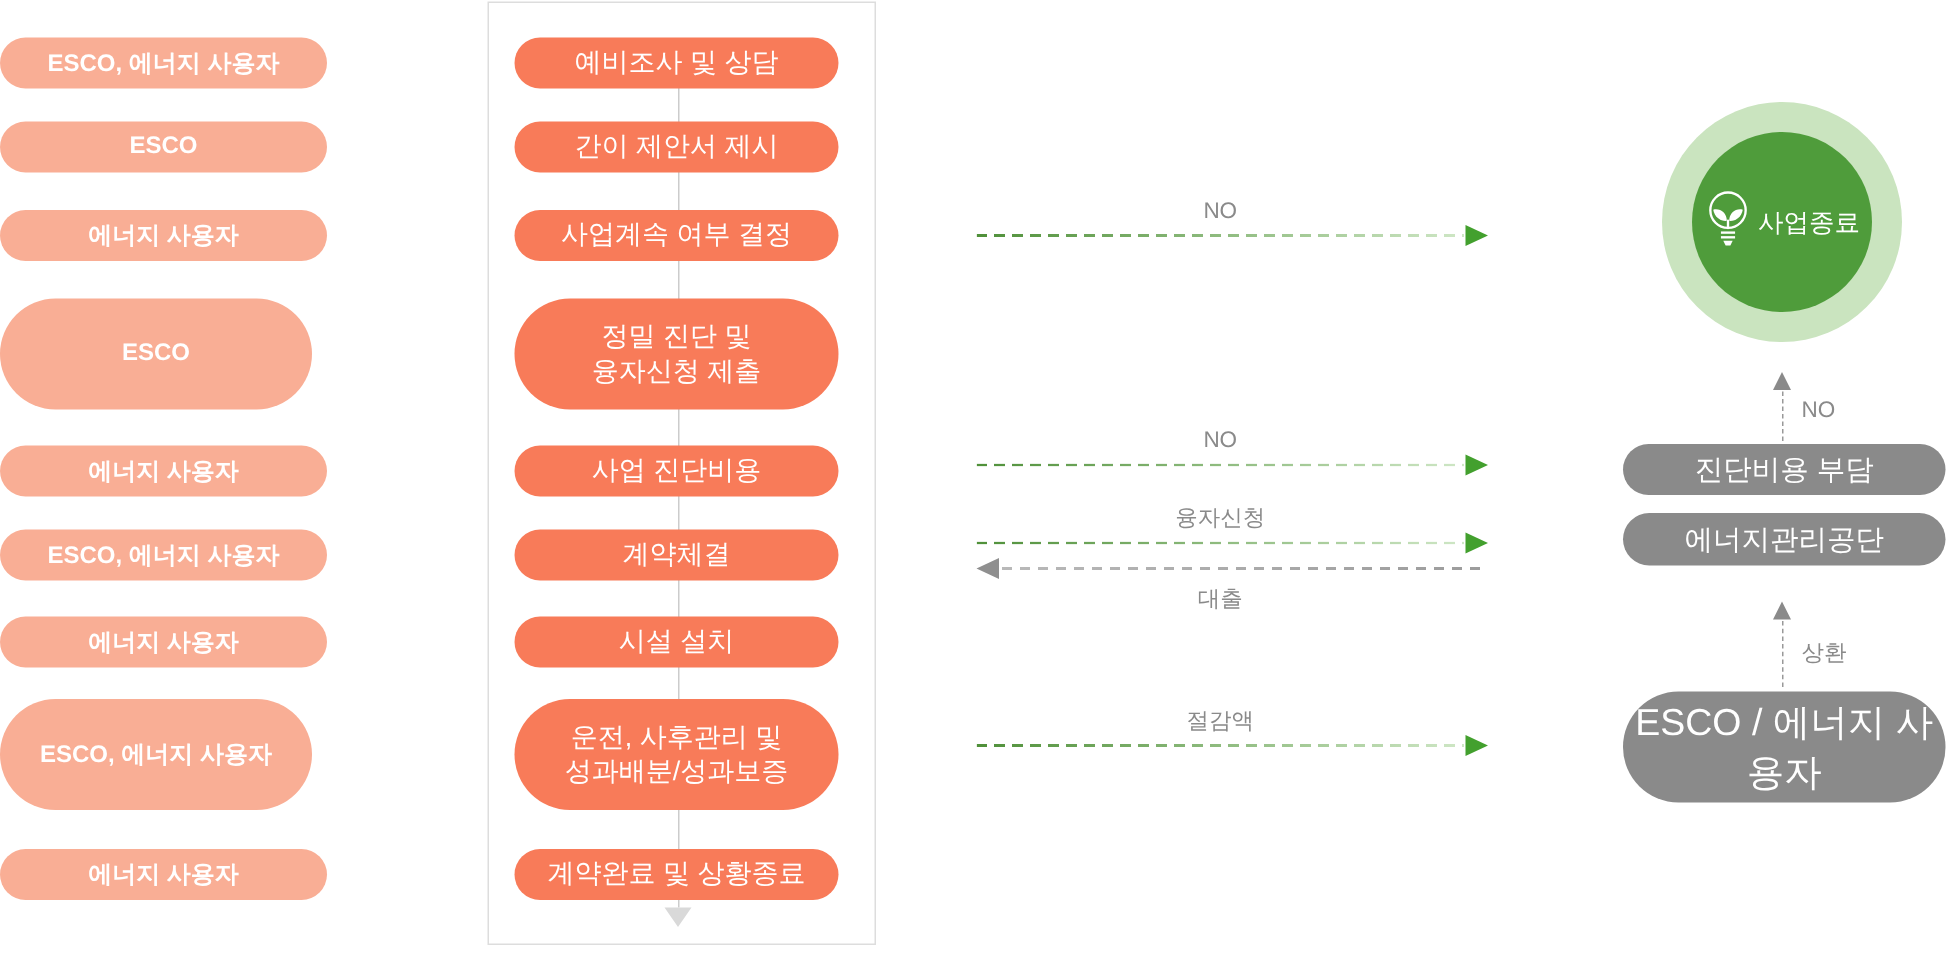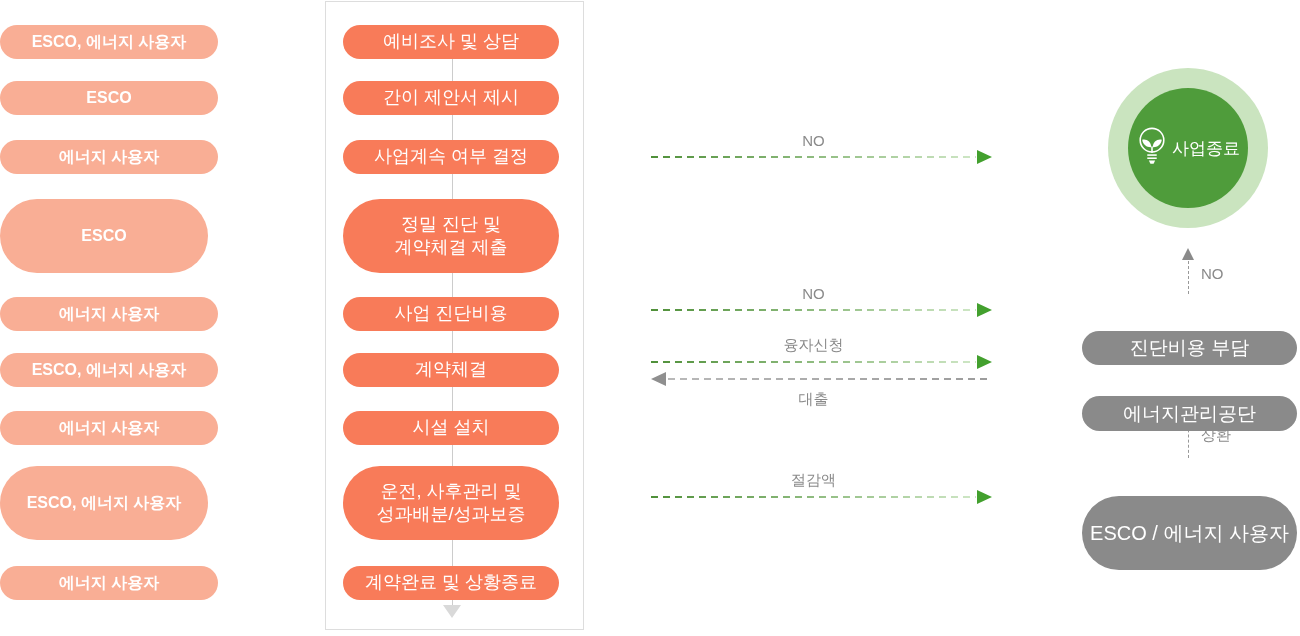--- a/index.html
+++ b/index.html
@@ -6,21 +6,21 @@
   #stage{
     position:relative;width:1300px;height:636px;background:#fff;overflow:hidden;
     font-family:"Liberation Sans","DejaVu Sans",sans-serif;
   }
   
   .pill{position:absolute;display:flex;align-items:center;justify-content:center;
         color:#fff;border-radius:999px;text-align:center;z-index:2;}
   .lp{left:0;width:218px;background:#f9ae95;font-size:16px;font-weight:bold;}
   .lp.tall{width:208px;}
   .mp{left:343px;width:216px;background:#f87b59;font-size:18px;flex-direction:column;line-height:1.3;}
-  .gp{left:1082px;width:215px;background:#8a8a8a;font-size:19px;margin-top:35px;}
+  .gp{left:1082px;width:215px;background:#8a8a8a;font-size:19px;}
   
   .r1{top:25px;height:34px}.r2{top:81px;height:34px}.r3{top:140px;height:34px}
   .r4{top:199px;height:74px}.r5{top:297px;height:34px}.r6{top:353px;height:34px}
   .r7{top:411px;height:34px}.r8{top:466px;height:74px}.r9{top:566px;height:34px}
   
   .process-box{position:absolute;left:325px;top:1px;width:257px;height:627px;
                border:1px solid #ddd;z-index:0;}
   .connector{position:absolute;left:452px;top:40px;width:1px;height:565px;background:#ccc;z-index:1;}
   .down-tri{position:absolute;left:443px;top:605px;width:0;height:0;z-index:1;
             border-left:9px solid transparent;border-right:9px solid transparent;
@@ -48,21 +48,21 @@
   .core .core-label{font-size:17px;}
   .vdash{position:absolute;left:1188px;width:0;border-left:1px dashed #999;}
   .v1{top:261px;height:33px}
   .v2{top:414px;height:44px}
   .tri-up{position:absolute;left:1182px;width:0;height:0;
           border-left:6px solid transparent;border-right:6px solid transparent;
           border-bottom:12px solid #8a8a8a;}
   .tu1{top:248px}.tu2{top:401px}
   .vlabel{position:absolute;left:1201px;font-size:15px;color:#8a8a8a;}
   .vl1{top:265px}.vl2{top:426px}
-  .gp3{font-size:20px;}
+  .gp3{font-size:25px;}
 </style>
 </head>
 <body>
 
 <div id="stage">
 
   <div class="pill lp r1">
       <span>ESCO, 에너지 사용자</span>
     </div>
   <div class="pill lp r2">
@@ -98,21 +98,21 @@
       <span>예비조사 및 상담</span>
     </div>
   <div class="pill mp r2">
       <span>간이 제안서 제시</span>
     </div>
   <div class="pill mp r3">
       <span>사업계속 여부 결정</span>
     </div>
   <div class="pill mp r4">
     <span>정밀 진단 및</span>
-    <span>계약체결 제출</span>
+    <span>융자신청 제출</span>
   </div>
   <div class="pill mp r5">
       <span>사업 진단비용</span>
     </div>
   <div class="pill mp r6">
       <span>계약체결</span>
     </div>
   <div class="pill mp r7">
       <span>시설 설치</span>
     </div>
@@ -158,21 +158,21 @@
     <span class="core-label">사업종료</span>
   </div>
 
   <div class="tri-up tu1"></div>
   <div class="vdash v1"></div>
   <div class="vlabel vl1">NO</div>
 
   <div class="pill gp" style="top:296px;height:34px">
       <span>진단비용 부담</span>
     </div>
-  <div class="pill gp" style="top:361px;height:35px">
+  <div class="pill gp" style="top:342px;height:35px">
       <span>에너지관리공단</span>
     </div>
 
   <div class="tri-up tu2"></div>
   <div class="vdash v2"></div>
   <div class="vlabel vl2">상환</div>
 
   <div class="pill gp gp3" style="top:461px;height:74px">
       <span>ESCO / 에너지 사용자</span>
     </div>

